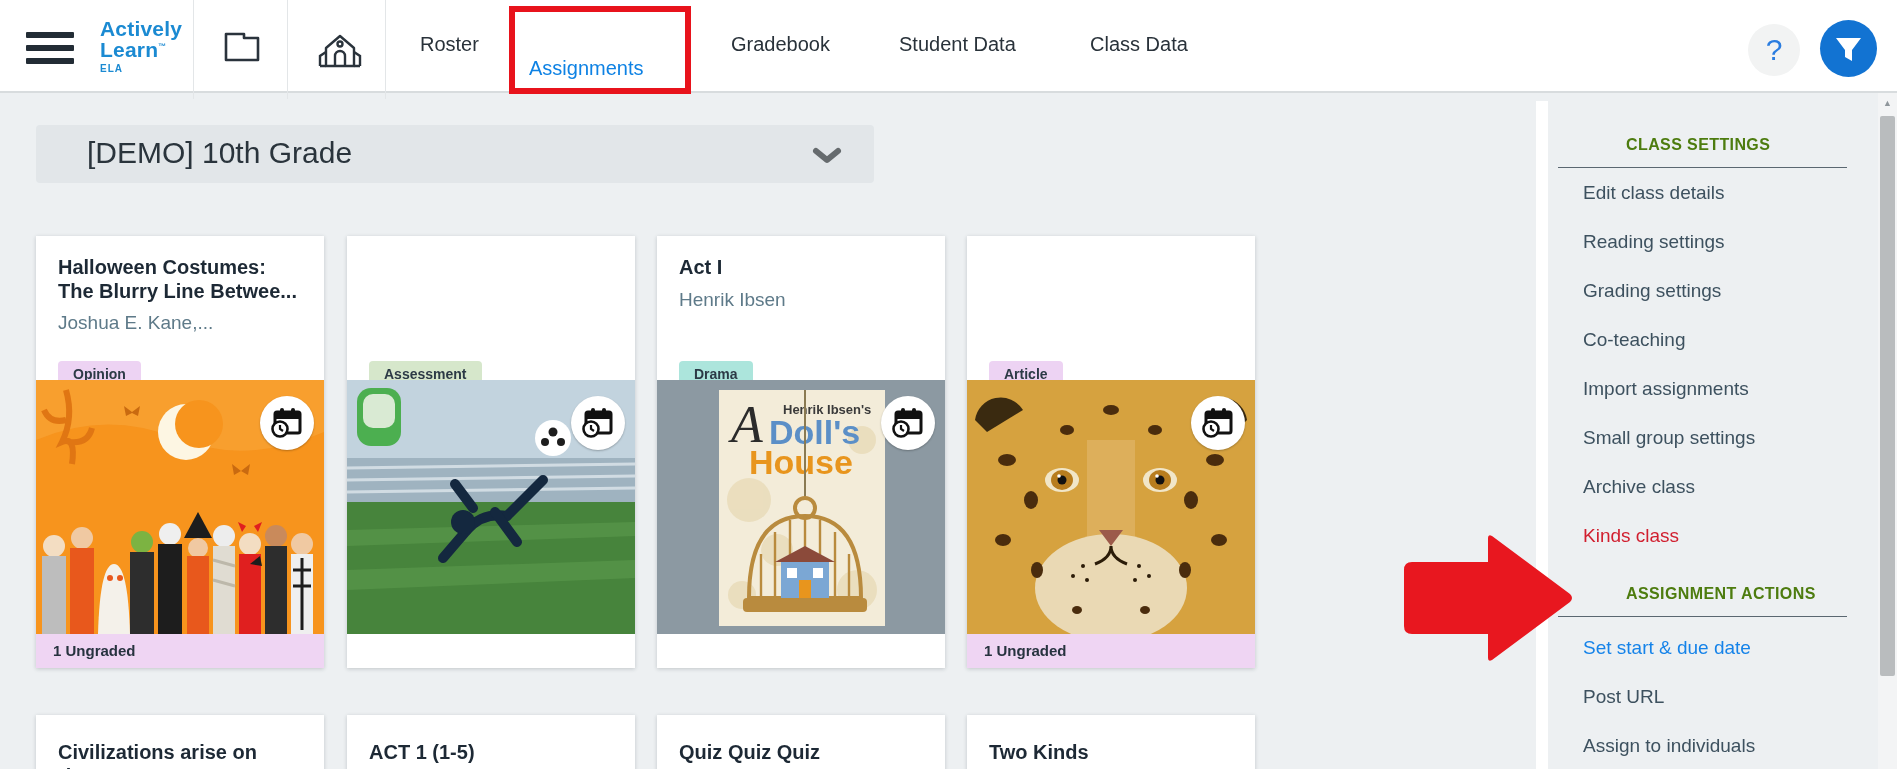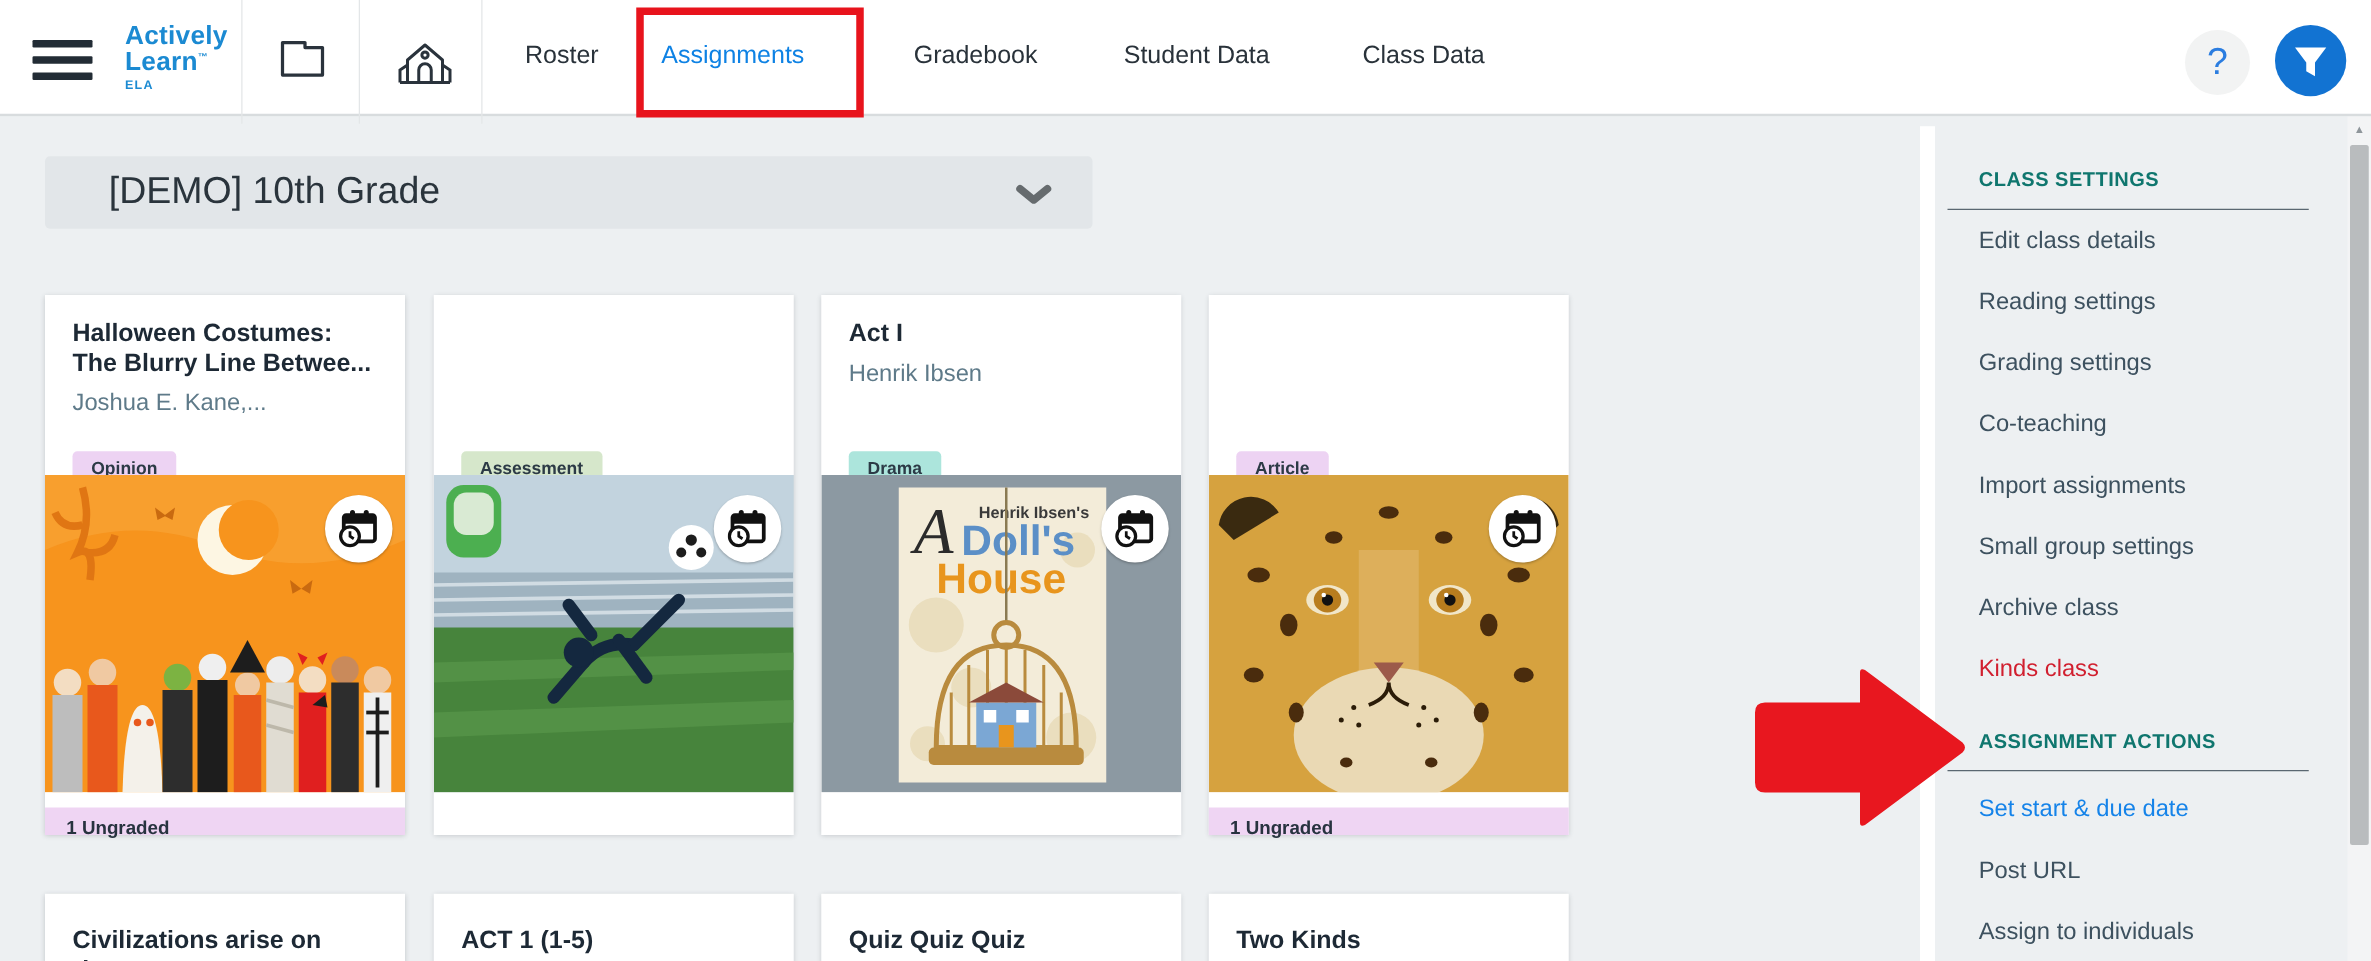--- a/index.html
+++ b/index.html
@@ -12,21 +12,21 @@
   .hamburger { position:absolute; left:26px; top:32px; width:48px; height:38px; cursor:pointer; }
   .hamburger span { display:block; height:6px; background:#222c35; border-radius:1px; margin-bottom:7px; }
   .logo { position:absolute; left:100px; top:18px; color:#1b8ad2; line-height:1.02; }
   .logo .l1,.logo .l2 { font-weight:bold; font-size:21px; letter-spacing:.2px; }
   .logo .tm { font-size:8px; vertical-align:super; }
   .logo .ela { font-size:10px; font-weight:bold; letter-spacing:1px; margin-top:3px; }
   .vdiv { position:absolute; top:0; width:1px; height:99px; background:#e3e6e8; }
   .nav-icon { position:absolute; top:28px; }
   .tab { position:absolute; top:33px; font-size:20px; font-weight:normal; color:#29323a;
          cursor:pointer; white-space:nowrap; }
-  .tab.active { color:#0e82e4; }
+  .tab.active { color:#0e82e4;margin-top:24px; }
   .red-box { position:absolute; left:509px; top:6px; width:182px; height:88px;
              border:6px solid #e8131c; z-index:40; pointer-events:none; }
   .help-circle { position:absolute; left:1748px; top:24px; width:52px; height:52px;
                  border-radius:50%; background:#f2f3f3; color:#2b7de0; font-size:30px;
                  text-align:center; line-height:52px; cursor:pointer; }
   .avatar { position:absolute; left:1820px; top:20px; width:57px; height:57px;
             border-radius:50%; background:#1273d2; cursor:pointer; }
 
   
   .selector { position:absolute; left:36px; top:125px; width:838px; height:58px;
@@ -42,33 +42,33 @@
   .card .author { font-size:19px; color:#5e7a89; margin-top:9px; }
   .chip { position:absolute; left:22px; top:100px; height:27px; line-height:27px;
           padding:0 15px; border-radius:4px; font-size:14px; font-weight:bold; color:#2c3a46;margin-top:25px; }
   .chip-opinion,.chip-article { background:#edd3f3; }
   .chip-assessment { background:#d6e7cb; }
   .chip-drama { background:#ace5dc; }
   .cover { position:absolute; left:0; top:144px; width:288px; height:254px; overflow:hidden; }
   .sched { position:absolute; right:10px; top:16px; width:54px; height:54px; border-radius:50%;
            background:#ffffff; box-shadow:0 1px 2px rgba(0,0,0,.25); }
   .sched svg { position:absolute; left:11px; top:11px; }
-  .ungraded { position:absolute; left:0; bottom:0; width:288px; height:22px; background:#efd5f3;
+  .ungraded { position:absolute; left:0; bottom:0; width:288px; height:34px; background:#efd5f3;
               font-size:15px; font-weight:bold; color:#27333f; line-height:34px; padding-left:17px; }
 
   
   .card2 { position:absolute; top:715px; width:288px; height:80px; background:#ffffff;
            box-shadow:0 1px 4px rgba(40,50,60,.22); cursor:pointer; }
   .card2 .title { position:absolute; left:22px; right:18px; top:26px;
                   font-size:20px; font-weight:bold; color:#1d2935; line-height:1.18; }
 
   
   .content-divider { position:absolute; left:1536px; top:101px; width:12px; height:668px; background:#ffffff; }
-  .side-header { position:absolute; left:1583px; font-size:16px; font-weight:bold;
-                 color:#0f766e; letter-spacing:.4px; white-space:nowrap; }
+  .side-header { position:absolute; left:1626px; font-size:16px; font-weight:bold;
+                 color:#4d7c0f; letter-spacing:.4px; white-space:nowrap; }
   .side-rule { position:absolute; left:1558px; width:289px; height:1px; background:#5a6771; }
   .side-item { position:absolute; left:1583px; font-size:19px; color:#3d515f;
                cursor:pointer; white-space:nowrap; }
   .side-item.danger { color:#d11f2f; }
   .side-item.link { color:#1583e9; }
 
   
   .red-arrow { position:absolute; left:1396px; top:534px; z-index:50; pointer-events:none; }
 
   

